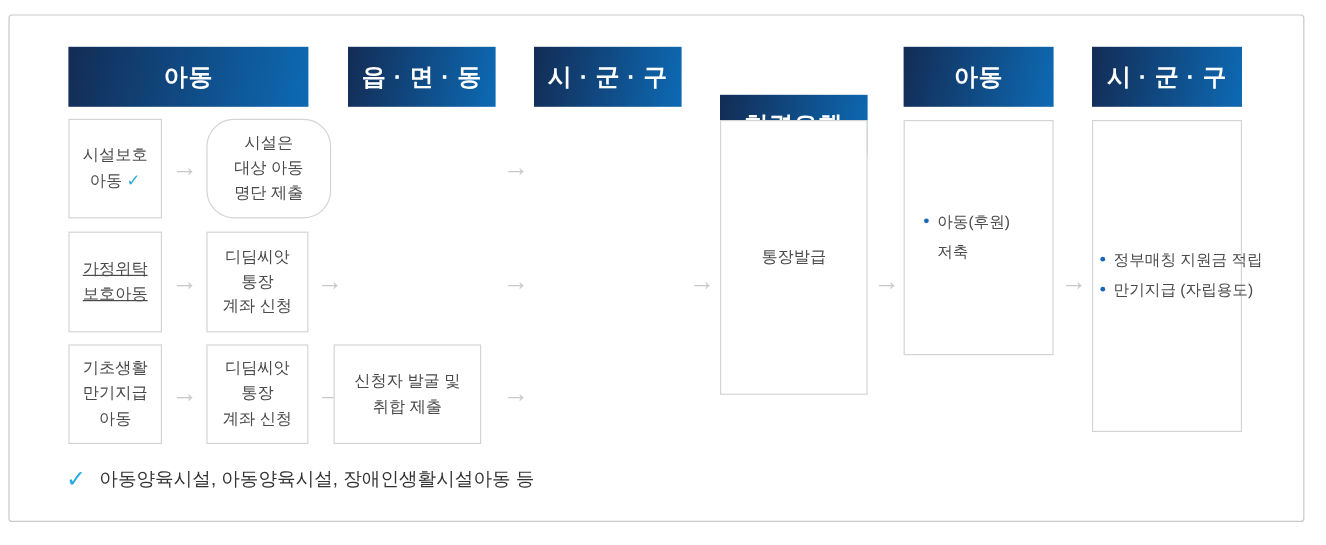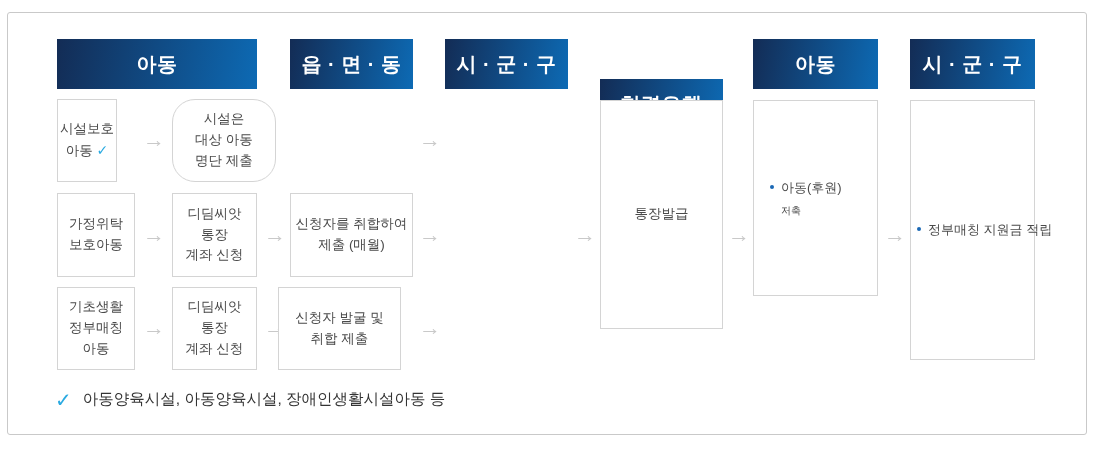--- a/index.html
+++ b/index.html
@@ -44,21 +44,21 @@
     font-size:13px;line-height:1.9;white-space:nowrap;
   }
   .dot{
     flex:0 0 auto;
     width:4px;height:4px;border-radius:50%;
     background:var(--bullet);
     margin-right:7px;
     position:relative;top:-3px;
   }
   .bullet-cont{
-    font-size:10px;line-height:1.9;white-space:nowrap;
+    font-size:13px;line-height:1.9;white-space:nowrap;
   }
   .arrow{
     position:absolute;width:32px;height:24px;
     color:var(--arrow);
     font-size:22px;line-height:24px;text-align:center;
     user-select:none;
   }
   .check{
     color:var(--check);
     font-size:14px;
@@ -77,55 +77,51 @@
 <div class="canvas">
   <div class="panel-border"></div>
 
   <div class="hdr" style="left:57px;width:200px;">아동</div>
   <div class="hdr" style="left:290px;width:123px;">읍 · 면 · 동</div>
   <div class="hdr" style="left:445px;width:123px;">시 · 군 · 구</div>
   <div class="hdr" style="left:600px;width:123px;margin-top:40px;">협력은행</div>
   <div class="hdr" style="left:753px;width:125px;">아동</div>
   <div class="hdr" style="left:910px;width:125px;">시 · 군 · 구</div>
 
-  <div class="box" style="left:57px;top:99px;width:60px;height:83px;">
+  <div class="box" style="left:57px;top:99px;width:78px;height:83px;">
     <div class="line">시설보호</div>
     <div class="line">
       <span>아동</span>
       <span class="check">✓</span>
     </div>
   </div>
   <span class="arrow" style="left:138px;top:128px;">→</span>
   <div class="box" style="left:172px;top:99px;width:104px;height:83px;border-radius:23px;">
     <div class="line">시설은</div>
     <div class="line">대상 아동</div>
     <div class="line">명단 제출</div>
   </div>
   <span class="arrow" style="left:414px;top:128px;">→</span>
 
-  <div class="box" style="left:57px;top:193px;width:78px;height:84px;">
+  <div class="box" style="left:57px;top:193px;width:78px;height:84px;text-decoration:underline;">
     <div class="line">가정위탁</div>
     <div class="line">보호아동</div>
   </div>
   <span class="arrow" style="left:138px;top:223px;">→</span>
   <div class="box" style="left:172px;top:193px;width:85px;height:84px;">
     <div class="line">디딤씨앗</div>
     <div class="line">통장</div>
     <div class="line">계좌 신청</div>
   </div>
   <span class="arrow" style="left:259px;top:223px;">→</span>
-  <div class="box" style="left:290px;top:193px;width:123px;height:84px;">
-    <div class="line">신청자를 취합하여</div>
-    <div class="line">제출 (매월)</div>
-  </div>
   <span class="arrow" style="left:414px;top:223px;">→</span>
 
   <div class="box" style="left:57px;top:287px;width:78px;height:83px;align-items:center;">
     <div class="line">기초생활</div>
-    <div class="line">정부매칭</div>
+    <div class="line">만기지급</div>
     <div class="line">아동</div>
   </div>
   <span class="arrow" style="left:138px;top:316px;">→</span>
   <div class="box" style="left:172px;top:287px;width:85px;height:83px;">
     <div class="line">디딤씨앗</div>
     <div class="line">통장</div>
     <div class="line">계좌 신청</div>
   </div>
   <span class="arrow" style="left:259px;top:316px;">→</span>
   <div class="box" style="left:278px;top:287px;width:123px;height:83px;">
@@ -148,19 +144,23 @@
     </div>
     <div class="bullet-cont" style="padding-left:11px;">저축</div>
   </div>
   <span class="arrow" style="left:879px;top:223px;">→</span>
 
   <div class="box bigbox bullet-col" style="left:910px;top:100px;width:125px;height:260px;padding-left:6px;">
     <div class="bullet-line">
       <span class="dot"></span>
       <span>정부매칭 지원금 적립</span>
     </div>
+    <div class="bullet-line">
+      <span class="dot"></span>
+      <span>만기지급 (자립용도)</span>
+    </div>
   </div>
 
   <div class="note">
     <span class="check">✓</span>
     <span>아동양육시설, 아동양육시설, 장애인생활시설아동 등</span>
   </div>
 </div>
 
 </body></html>

